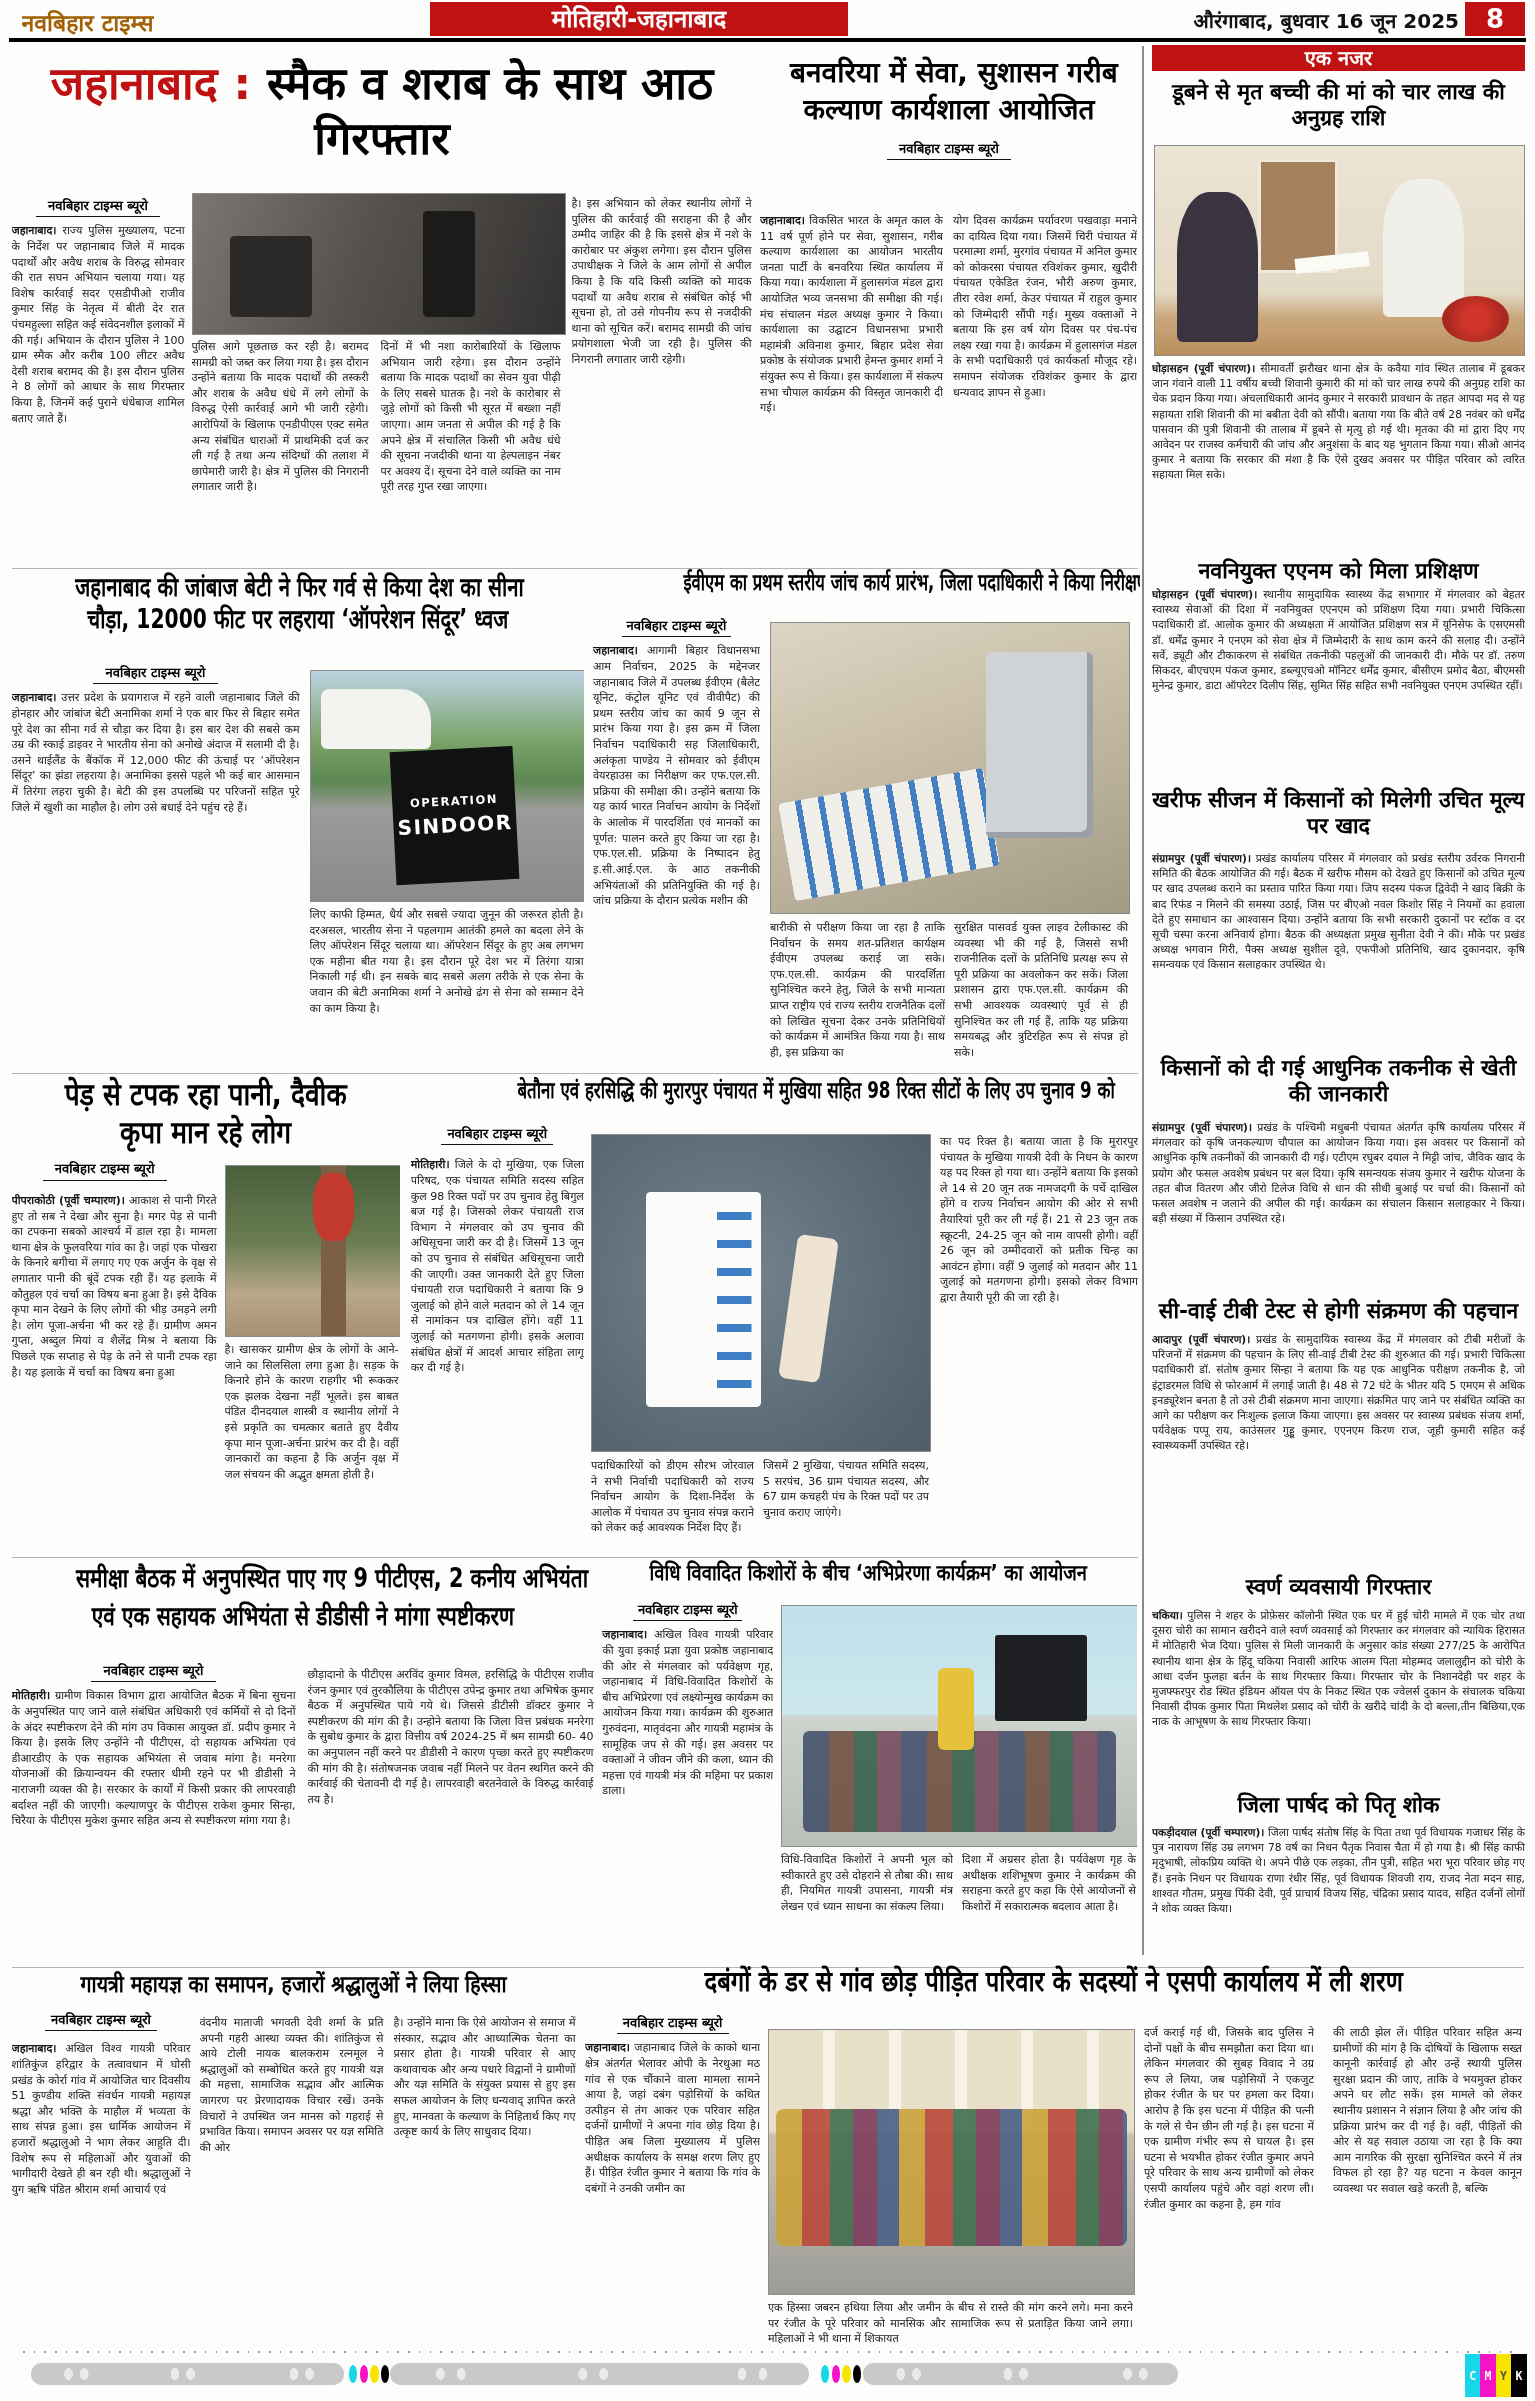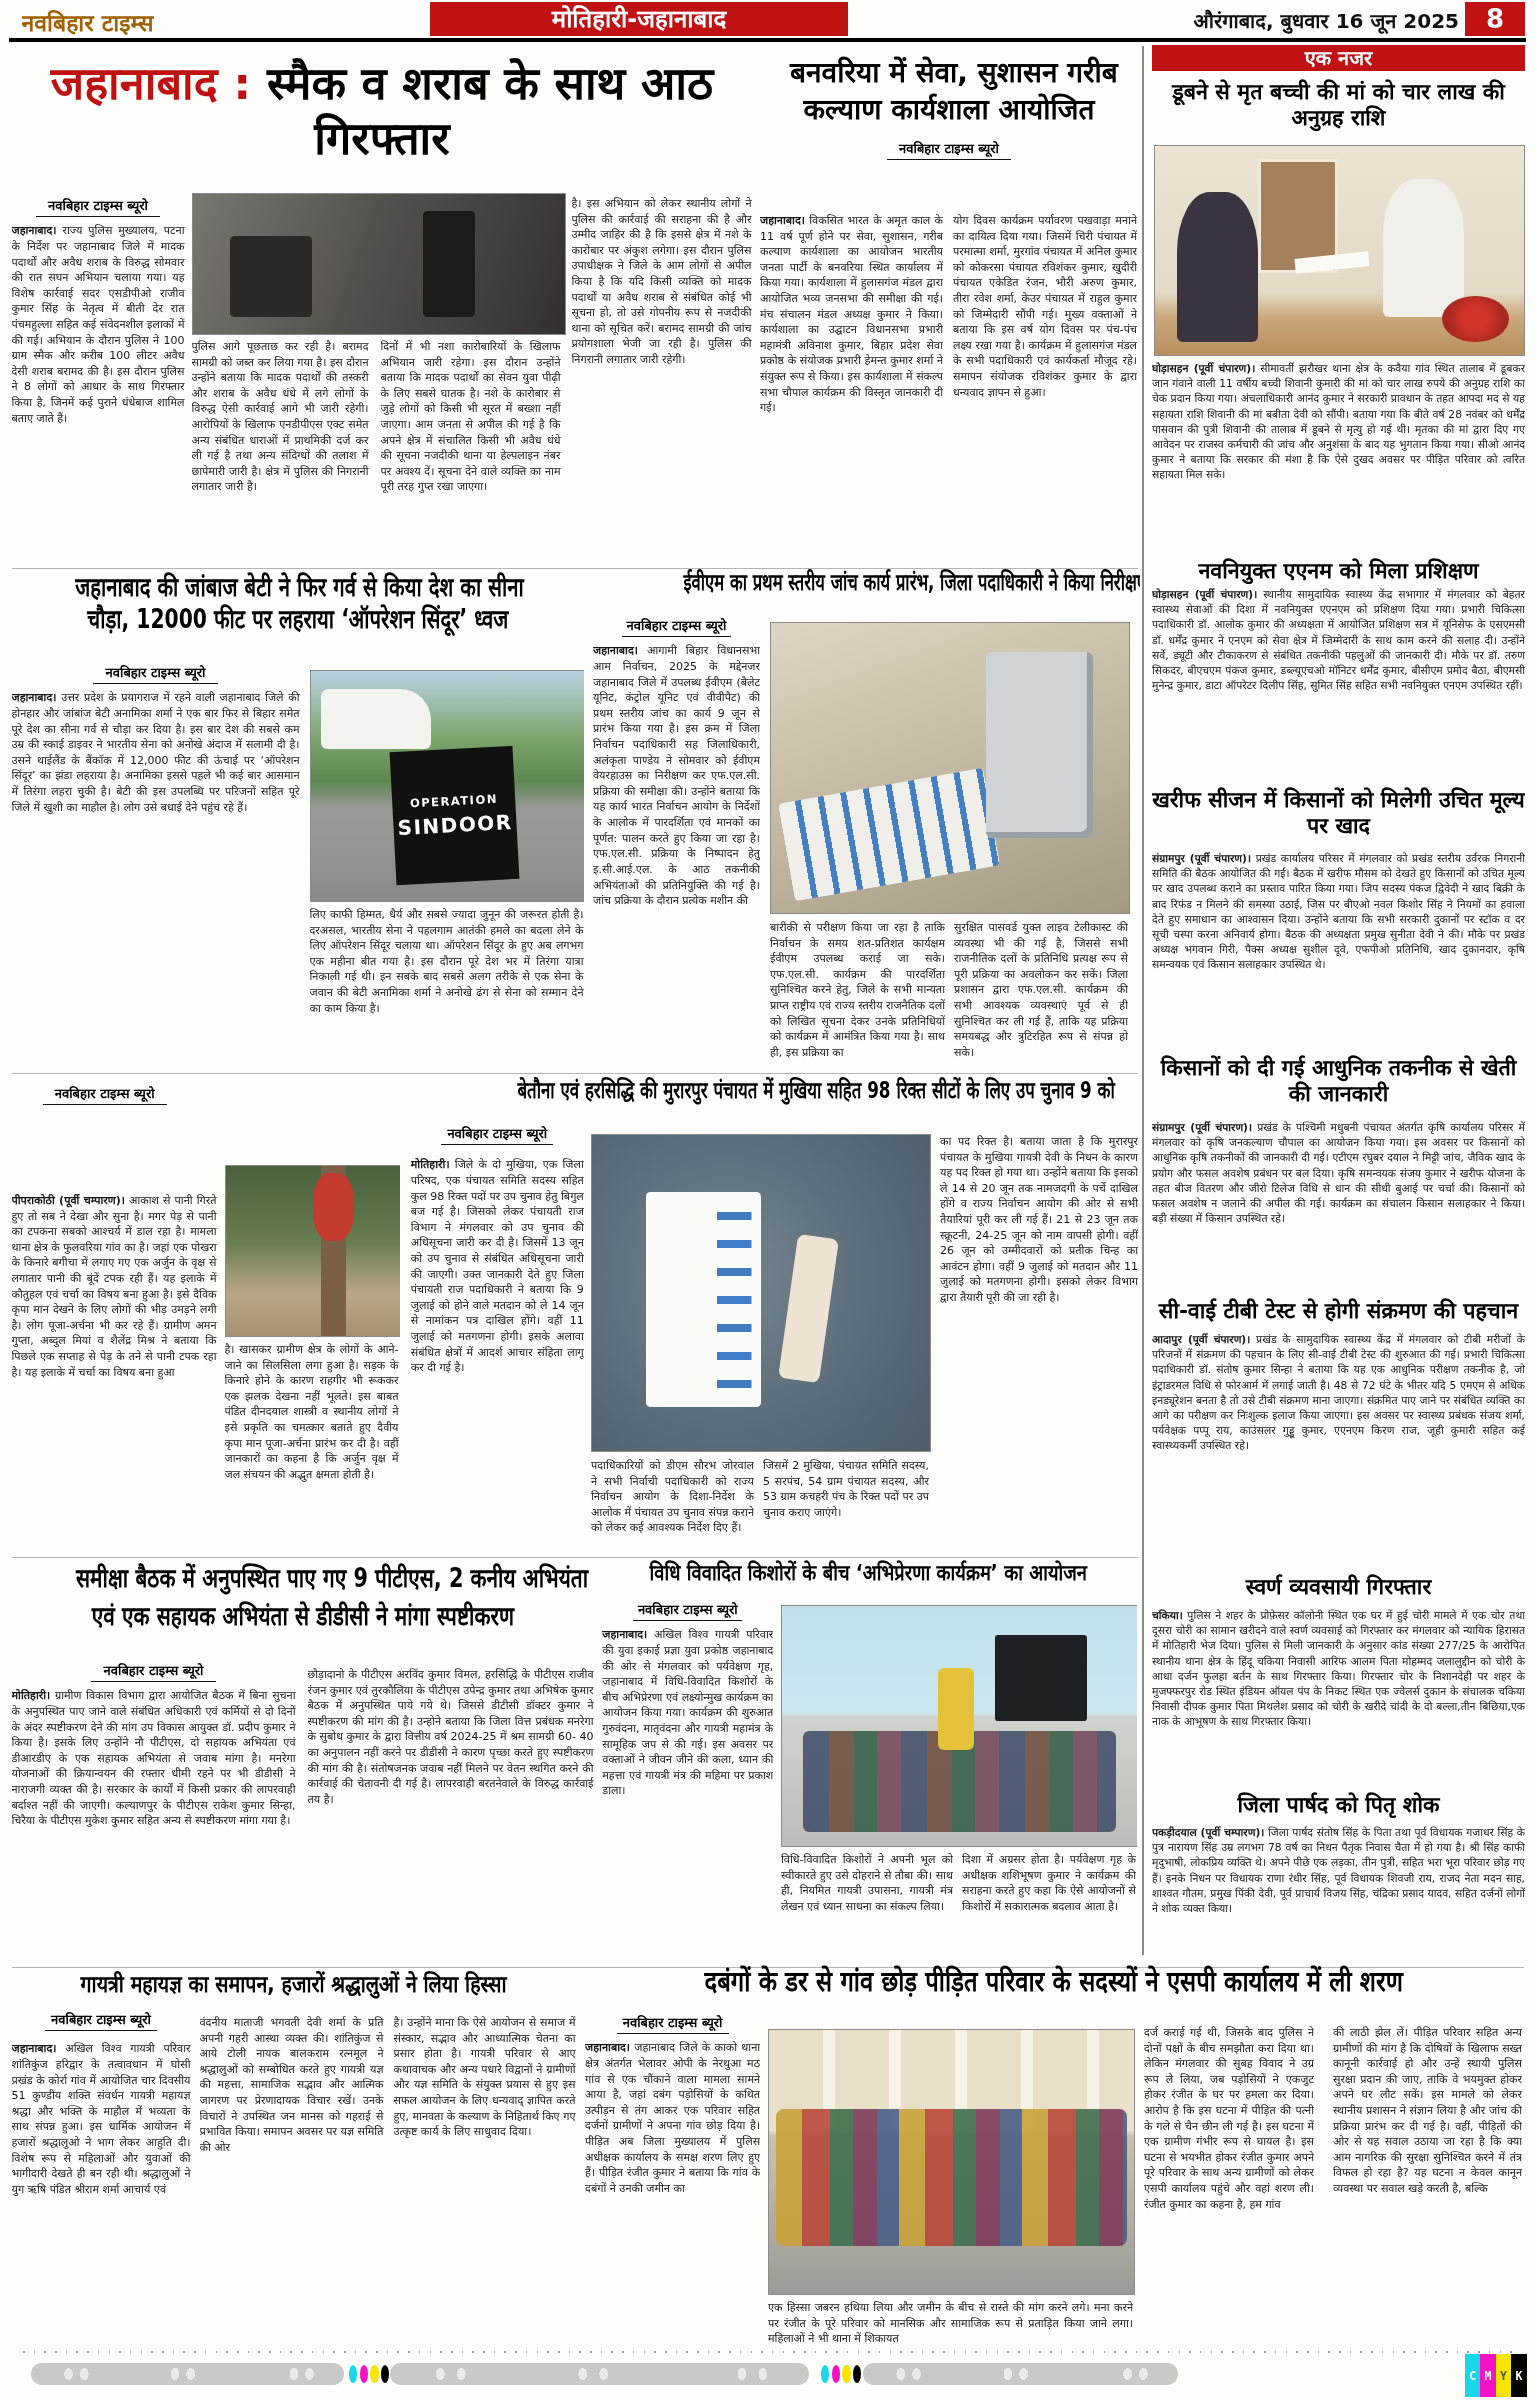--- a/index.html
+++ b/index.html
@@ -127,20 +127,24 @@
     <p class="bt"><span>बारीकी से परीक्षण किया जा रहा है ताकि निर्वाचन के समय शत-प्रतिशत कार्यक्षम ईवीएम उपलब्ध कराई जा सके। एफ.एल.सी. कार्यक्रम की पारदर्शिता सुनिश्चित करने हेतु, जिले के सभी मान्यता प्राप्त राष्ट्रीय एवं राज्य स्तरीय राजनैतिक दलों को लिखित सूचना देकर उनके प्रतिनिधियों को कार्यक्रम में आमंत्रित किया गया है। साथ ही, इस प्रक्रिया का</span></p>
   </div>
   <div class="abs" style="left:361px;top:352px;width:174px;height:149px">
     <p class="bt"><span>सुरक्षित पासवर्ड युक्त लाइव टेलीकास्ट की व्यवस्था भी की गई है, जिससे सभी राजनीतिक दलों के प्रतिनिधि प्रत्यक्ष रूप से पूरी प्रक्रिया का अवलोकन कर सकें। जिला प्रशासन द्वारा एफ.एल.सी. कार्यक्रम की सभी आवश्यक व्यवस्थाएं पूर्व से ही सुनिश्चित कर ली गई हैं, ताकि यह प्रक्रिया समयबद्ध और त्रुटिरहित रूप से संपन्न हो सके।</span></p>
   </div>
 </div>
 
 <div class="hair" style="left:11.5px;top:1073px;width:1126px;height:0.8px"></div>
 
 <div class="abs" style="left:11.5px;top:1076px;width:388px;height:478px">
+  <div class="hlwrap" style="font-size:31px">
+    <span class="cond" style="transform:scaleX(.85)">पेड़ से टपक रहा पानी, दैवीक</span><br>
+    <span class="cond" style="transform:scaleX(.85)">कृपा मान रहे लोग</span>
+  </div>
   <div class="byline" style="margin-top:7.7px;text-align:left;padding-left:31px"><span class="bl">नवबिहार टाइम्स ब्यूरो</span></div>
   <div class="abs" style="left:0;top:117px;width:205px;height:361px">
     <p class="bt">
       <span class="dl">पीपराकोठी (पूर्वी चम्पारण)।</span>
       <span>आकाश से पानी गिरते हुए तो सब ने देखा और सुना है। मगर पेड़ से पानी का टपकना सबको आश्चर्य में डाल रहा है। मामला थाना क्षेत्र के फुलवरिया गांव का है। जहां एक पोखरा के किनारे बगीचा में लगाए गए एक अर्जुन के वृक्ष से लगातार पानी की बूंदें टपक रही हैं। यह इलाके में कौतुहल एवं चर्चा का विषय बना हुआ है। इसे दैविक कृपा मान देखने के लिए लोगों की भीड़ उमड़ने लगी है। लोग पूजा-अर्चना भी कर रहे हैं। ग्रामीण अमन गुप्ता, अब्दुल मियां व शैलेंद्र मिश्र ने बताया कि पिछले एक सप्ताह से पेड़ के तने से पानी टपक रहा है। यह इलाके में चर्चा का विषय बना हुआ</span></p>
   </div>
   <div class="photo" style="left:213px;top:89px;width:174px;height:170px;background:linear-gradient(#49603c 0%,#6a7d52 45%,#b9a789 75%,#a69272 100%)">
     <div style="position:absolute;left:55%;top:0;width:14%;height:100%;background:#7b5f46"></div>
     <div style="position:absolute;left:50%;top:4%;width:24%;height:40%;background:#c23b2e;border-radius:40%"></div>
   </div>
@@ -161,21 +165,21 @@
   </div>
   <div class="photo" style="left:184px;top:58px;width:338px;height:316px;background:radial-gradient(circle at 40% 45%, #76858f 0%, #5b6b77 60%, #4e5d68 100%)">
     <div style="position:absolute;left:16%;top:18%;width:34%;height:68%;background:#fbfbf9;border-radius:4.6px;
                 background-image:repeating-linear-gradient(#fbfbf9 0 20px,#3f7ec6 20px 28px);background-size:30% 100%;background-position:88% 0;background-repeat:no-repeat"></div>
     <div style="position:absolute;left:58%;top:32%;width:12%;height:46%;background:#efe3d3;border-radius:7.7px;transform:rotate(8deg)"></div>
   </div>
   <div class="abs" style="left:184px;top:382px;width:163px;height:95px">
     <p class="bt"><span>पदाधिकारियों को डीएम सौरभ जोरवाल ने सभी निर्वाची पदाधिकारी को राज्य निर्वाचन आयोग के दिशा-निर्देश के आलोक में पंचायत उप चुनाव संपन्न कराने को लेकर कई आवश्यक निर्देश दिए हैं।</span></p>
   </div>
   <div class="abs" style="left:356px;top:382px;width:166px;height:95px">
-    <p class="bt"><span>जिसमें 2 मुखिया, पंचायत समिति सदस्य, 5 सरपंच, 54 ग्राम पंचायत सदस्य, और 53 ग्राम कचहरी पंच के रिक्त पदों पर उप चुनाव कराए जाएंगे।</span></p>
+    <p class="bt"><span>जिसमें 2 मुखिया, पंचायत समिति सदस्य, 5 सरपंच, 36 ग्राम पंचायत सदस्य, और 67 ग्राम कचहरी पंच के रिक्त पदों पर उप चुनाव कराए जाएंगे।</span></p>
   </div>
   <div class="abs" style="left:533px;top:58px;width:198px;height:419px">
     <p class="bt"><span>का पद रिक्त है। बताया जाता है कि मुरारपुर पंचायत के मुखिया गायत्री देवी के निधन के कारण यह पद रिक्त हो गया था। उन्होंने बताया कि इसको ले 14 से 20 जून तक नामजदगी के पर्चे दाखिल होंगे व राज्य निर्वाचन आयोग की ओर से सभी तैयारियां पूरी कर ली गई हैं। 21 से 23 जून तक स्क्रूटनी, 24-25 जून को नाम वापसी होगी। वहीं 26 जून को उम्मीदवारों को प्रतीक चिन्ह का आवंटन होगा। वहीं 9 जुलाई को मतदान और 11 जुलाई को मतगणना होगी। इसको लेकर विभाग द्वारा तैयारी पूरी की जा रही है।</span></p>
   </div>
 </div>
 
 <div class="hair" style="left:11.5px;top:1557px;width:1126px;height:0.8px"></div>
 
 <div class="abs" style="left:11.5px;top:1560px;width:582px;height:404px">
   <div class="hlwrap" style="font-size:26px;line-height:1.45">

